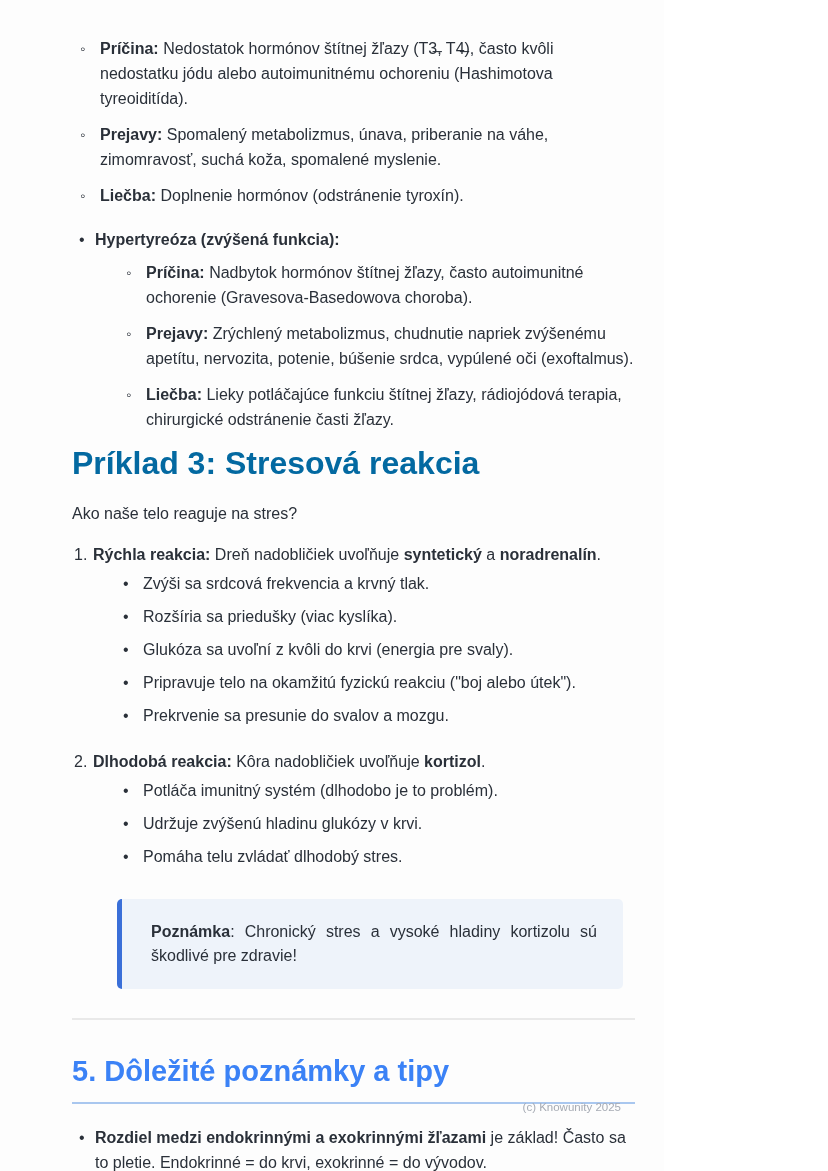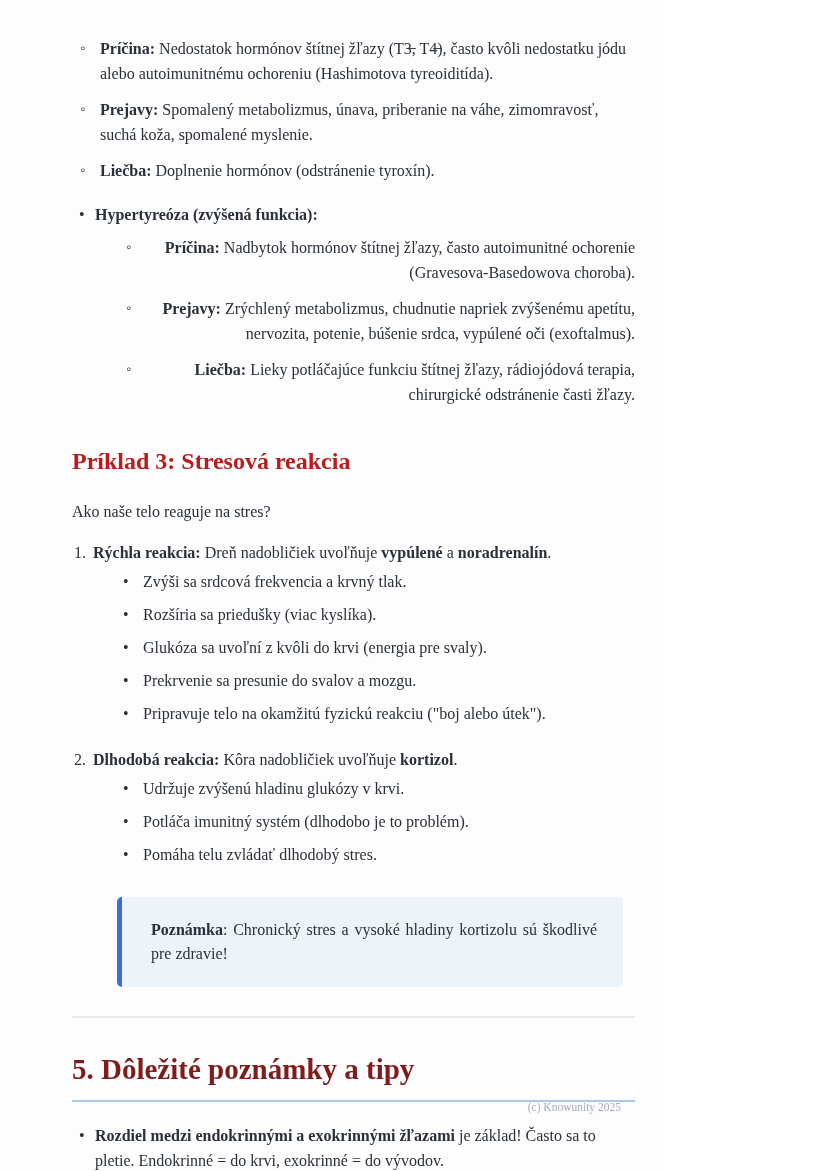--- a/index.html
+++ b/index.html
@@ -1,68 +1,68 @@
 <!DOCTYPE html>
 <html><head>
 <meta charset="utf-8">
 <style>
   * { margin:0; padding:0; box-sizing:border-box; }
   html,body { background:#ffffff; }
   .page {
     position:relative;
     width:664px; height:1171px;
     background:#fdfdfd;
-    font-family:Liberation Serif, serif;
+    font-family:Liberation Sans, sans-serif;
     color:#2a3039;
     overflow:hidden;
   }
   .content {
     position:absolute;
     left:72px; top:36px;
     width:563px;
   }
   .body-text { font-size:16px; line-height:25px; }
   b, .bold { font-weight:700; }
 
   
   ul.blist { list-style:none; }
   ul.blist > li { position:relative; font-size:16px; line-height:25px; margin-bottom:11px; }
   ul.disc > li { padding-left:23px; }
   ul.disc > li::before { content:"•"; position:absolute; left:7px; top:0; }
   ul.circle > li { padding-left:28px; }
   ul.circle > li::before { content:"◦"; position:absolute; left:8px; top:0; font-size:15px; }
-  ul.nested { margin-left:23px; margin-top:8px;text-align:right; }
+  ul.nested { margin-left:23px; margin-top:8px; }
   ul.subdisc { margin-left:21px; margin-top:4px; }
   ul.subdisc > li { padding-left:29px; margin-bottom:8px; }
   ul.subdisc > li::before { content:"•"; position:absolute; left:9px; top:0; }
 
   .num-item { position:relative; padding-left:21px; font-size:16px; line-height:25px; margin-top:16px; }
   .num-item .num { position:absolute; left:2px; top:0; }
 
   .h3-heading {
-    font-size:24px; line-height:30px; font-weight:700;
-    color:#b91c1c;
-    margin:39px 0 23px 0;
+    font-size:32px; line-height:30px; font-weight:700;
+    color:#0369a1;
+    margin:16px 0 23px 0;
   }
   .intro { margin-bottom:14px; }
 
   .note-box {
     margin:30px 12px 0 45px;
     background:#eef3fa;
     border-left:5px solid #3a6fd8;
     border-radius:5px;
     padding:21px 26px 21px 29px;
   }
   .note-box p { font-size:16px; line-height:24px; text-align:justify; }
 
   .divider { border:none; border-top:2px solid #e9e9e9; margin:29px 0 0 0; }
 
   .h2-heading {
     font-size:29px; line-height:36px; font-weight:700;
-    color:#7f1d1d;
+    color:#3b82f6;
     margin-top:33px;
     padding-bottom:13px;
     border-bottom:2px solid #a9c7ef;
     margin-bottom:21px;
   }
 
   .side-strip {
     position:absolute;
     left:748px; top:32px;
     width:42px; height:1101px;
@@ -99,36 +99,36 @@
           <li><span class="bold">Liečba:</span><span> Lieky potláčajúce funkciu štítnej žľazy, rádiojódová terapia, chirurgické odstránenie časti žľazy.</span></li>
         </ul>
       </li>
     </ul>
 
     <h3 class="h3-heading">Príklad 3: Stresová reakcia</h3>
     <p class="body-text intro">Ako naše telo reaguje na stres?</p>
 
     <div class="num-item">
       <span class="num">1.</span>
-      <span class="bold">Rýchla reakcia:</span><span> Dreň nadobličiek uvoľňuje </span><span class="bold">vypúlené</span><span> a </span><span class="bold">noradrenalín</span><span>.</span>
+      <span class="bold">Rýchla reakcia:</span><span> Dreň nadobličiek uvoľňuje </span><span class="bold">syntetický</span><span> a </span><span class="bold">noradrenalín</span><span>.</span>
       <ul class="blist subdisc">
         <li>Zvýši sa srdcová frekvencia a krvný tlak.</li>
         <li>Rozšíria sa priedušky (viac kyslíka).</li>
         <li>Glukóza sa uvoľní z kvôli do krvi (energia pre svaly).</li>
+        <li>Pripravuje telo na okamžitú fyzickú reakciu ("boj alebo útek").</li>
         <li>Prekrvenie sa presunie do svalov a mozgu.</li>
-        <li>Pripravuje telo na okamžitú fyzickú reakciu ("boj alebo útek").</li>
       </ul>
     </div>
 
     <div class="num-item" style="margin-top:21px;">
       <span class="num">2.</span>
       <span class="bold">Dlhodobá reakcia:</span><span> Kôra nadobličiek uvoľňuje </span><span class="bold">kortizol</span><span>.</span>
       <ul class="blist subdisc">
+        <li>Potláča imunitný systém (dlhodobo je to problém).</li>
         <li>Udržuje zvýšenú hladinu glukózy v krvi.</li>
-        <li>Potláča imunitný systém (dlhodobo je to problém).</li>
         <li>Pomáha telu zvládať dlhodobý stres.</li>
       </ul>
     </div>
 
     <div class="note-box">
       <p><span class="bold">Poznámka</span><span>: Chronický stres a vysoké hladiny kortizolu sú škodlivé pre zdravie!</span></p>
     </div>
 
     <hr class="divider">
 

